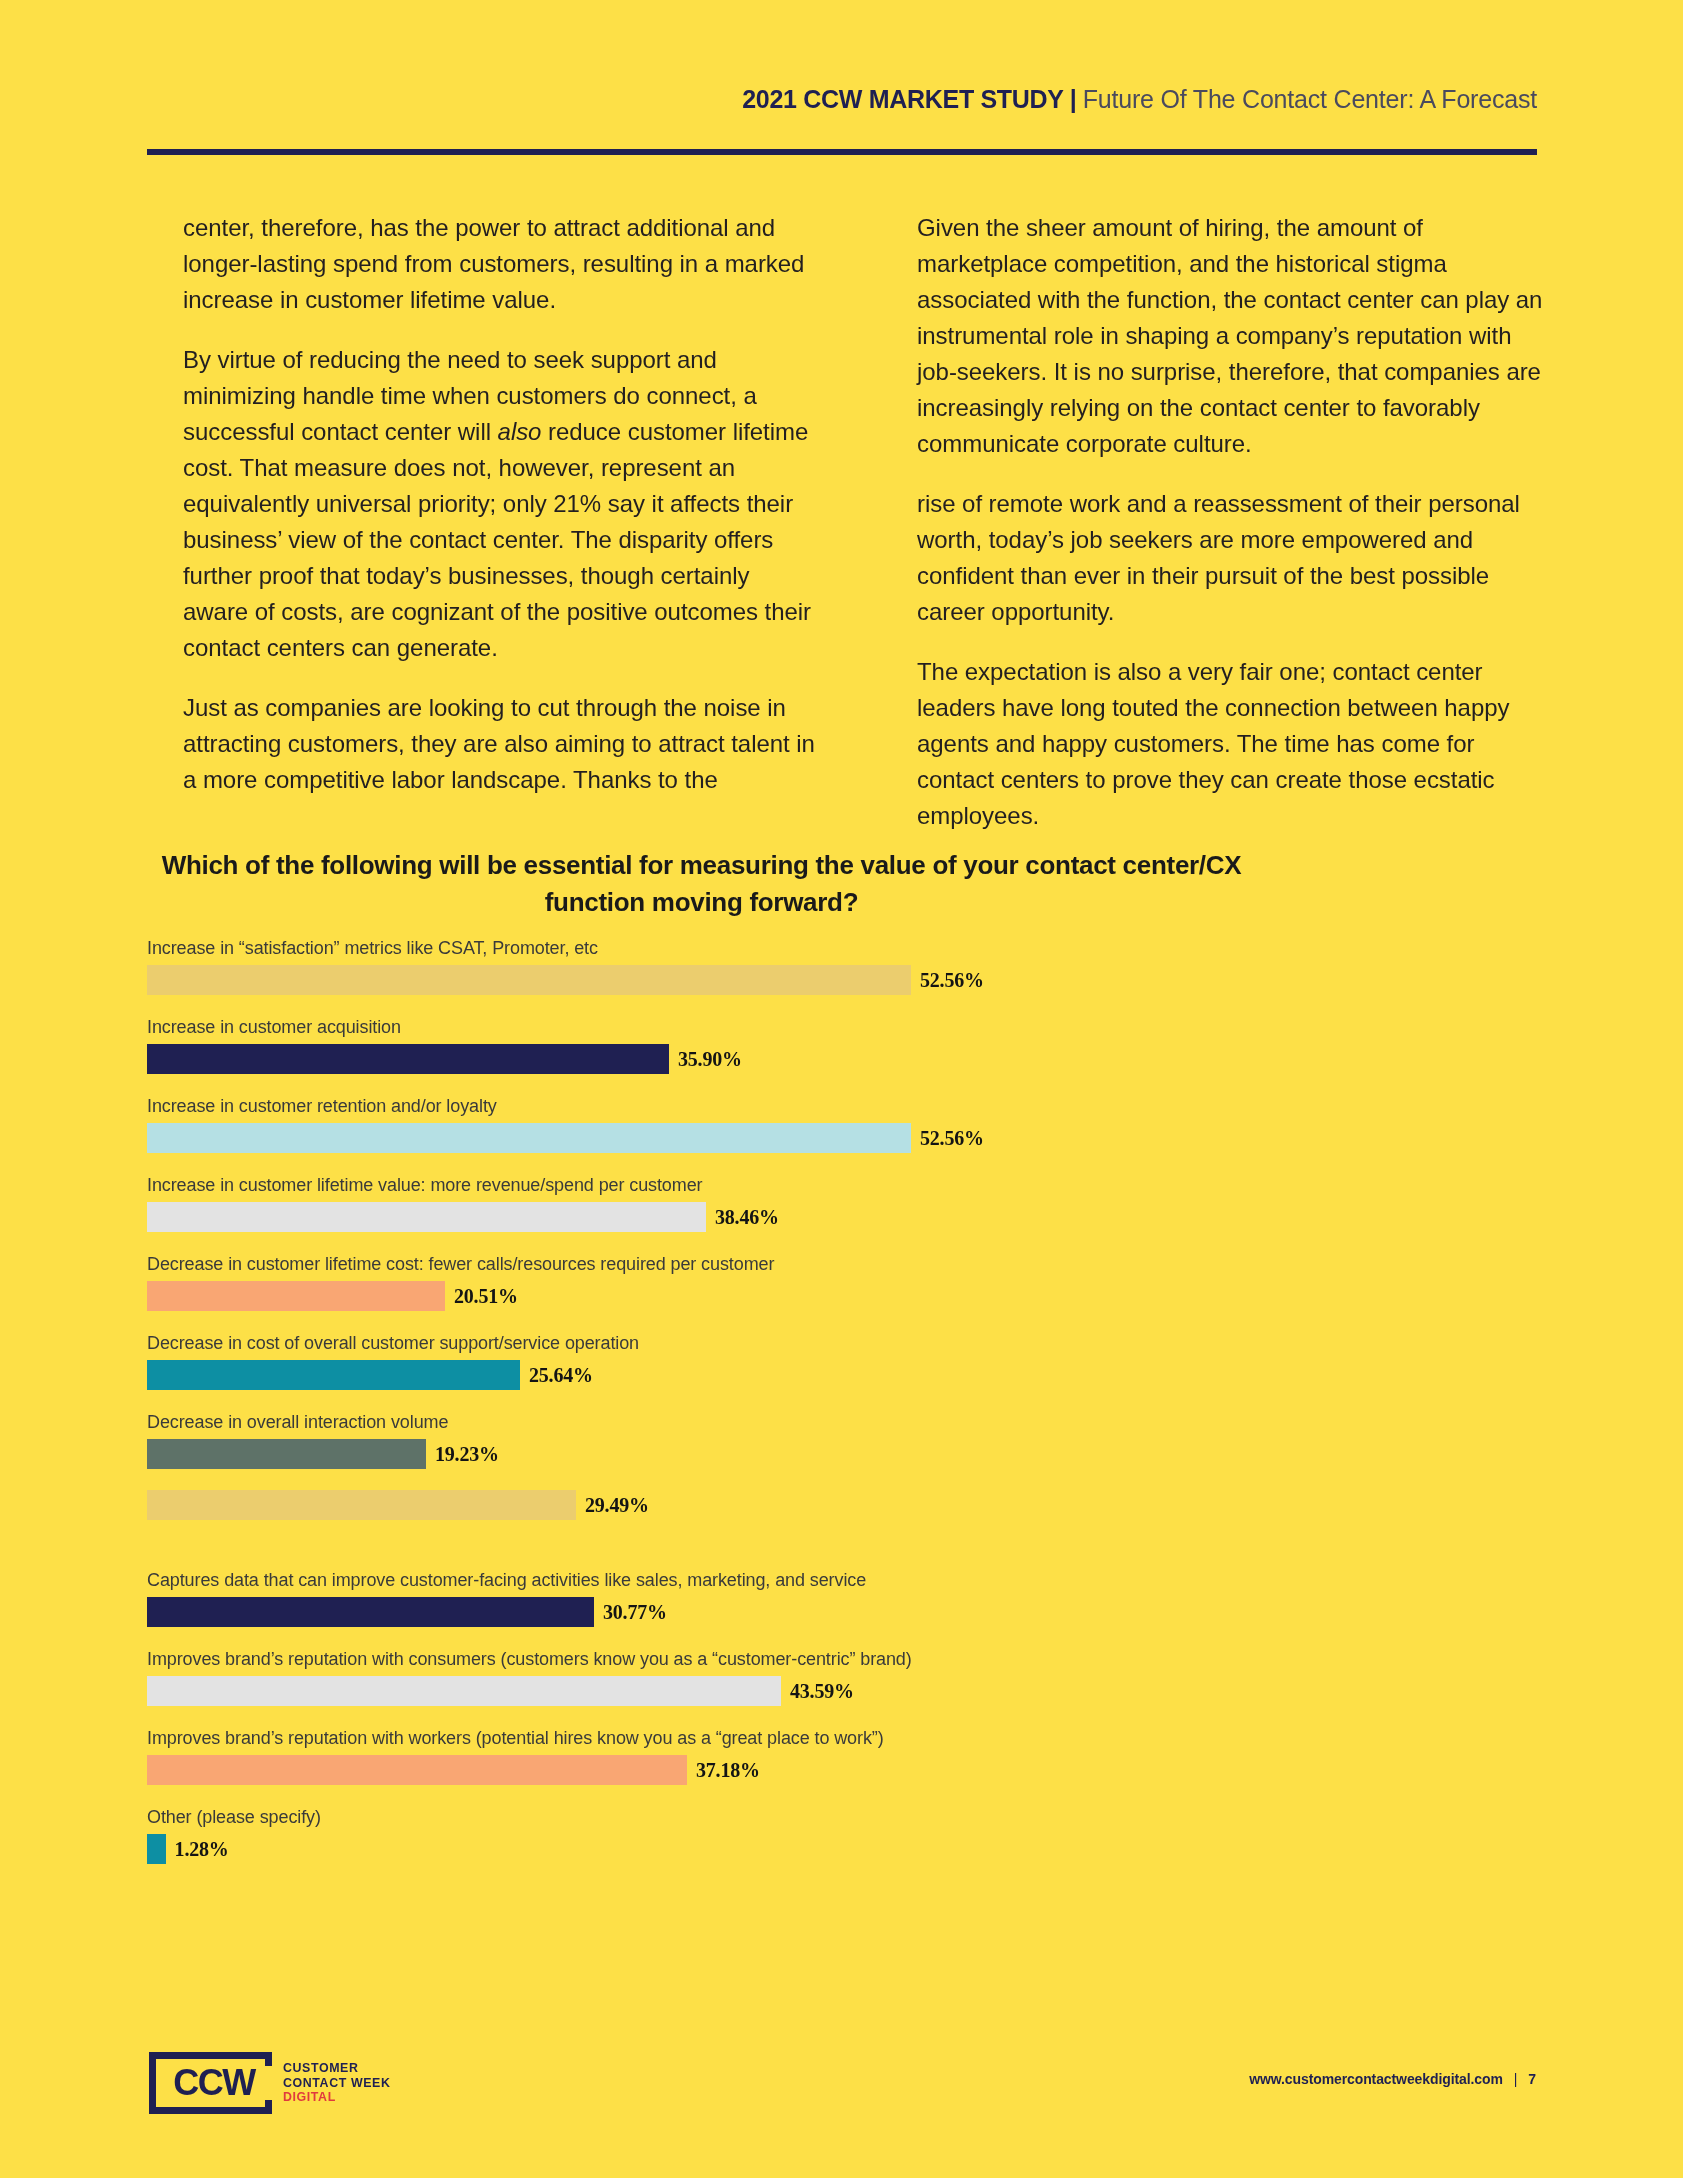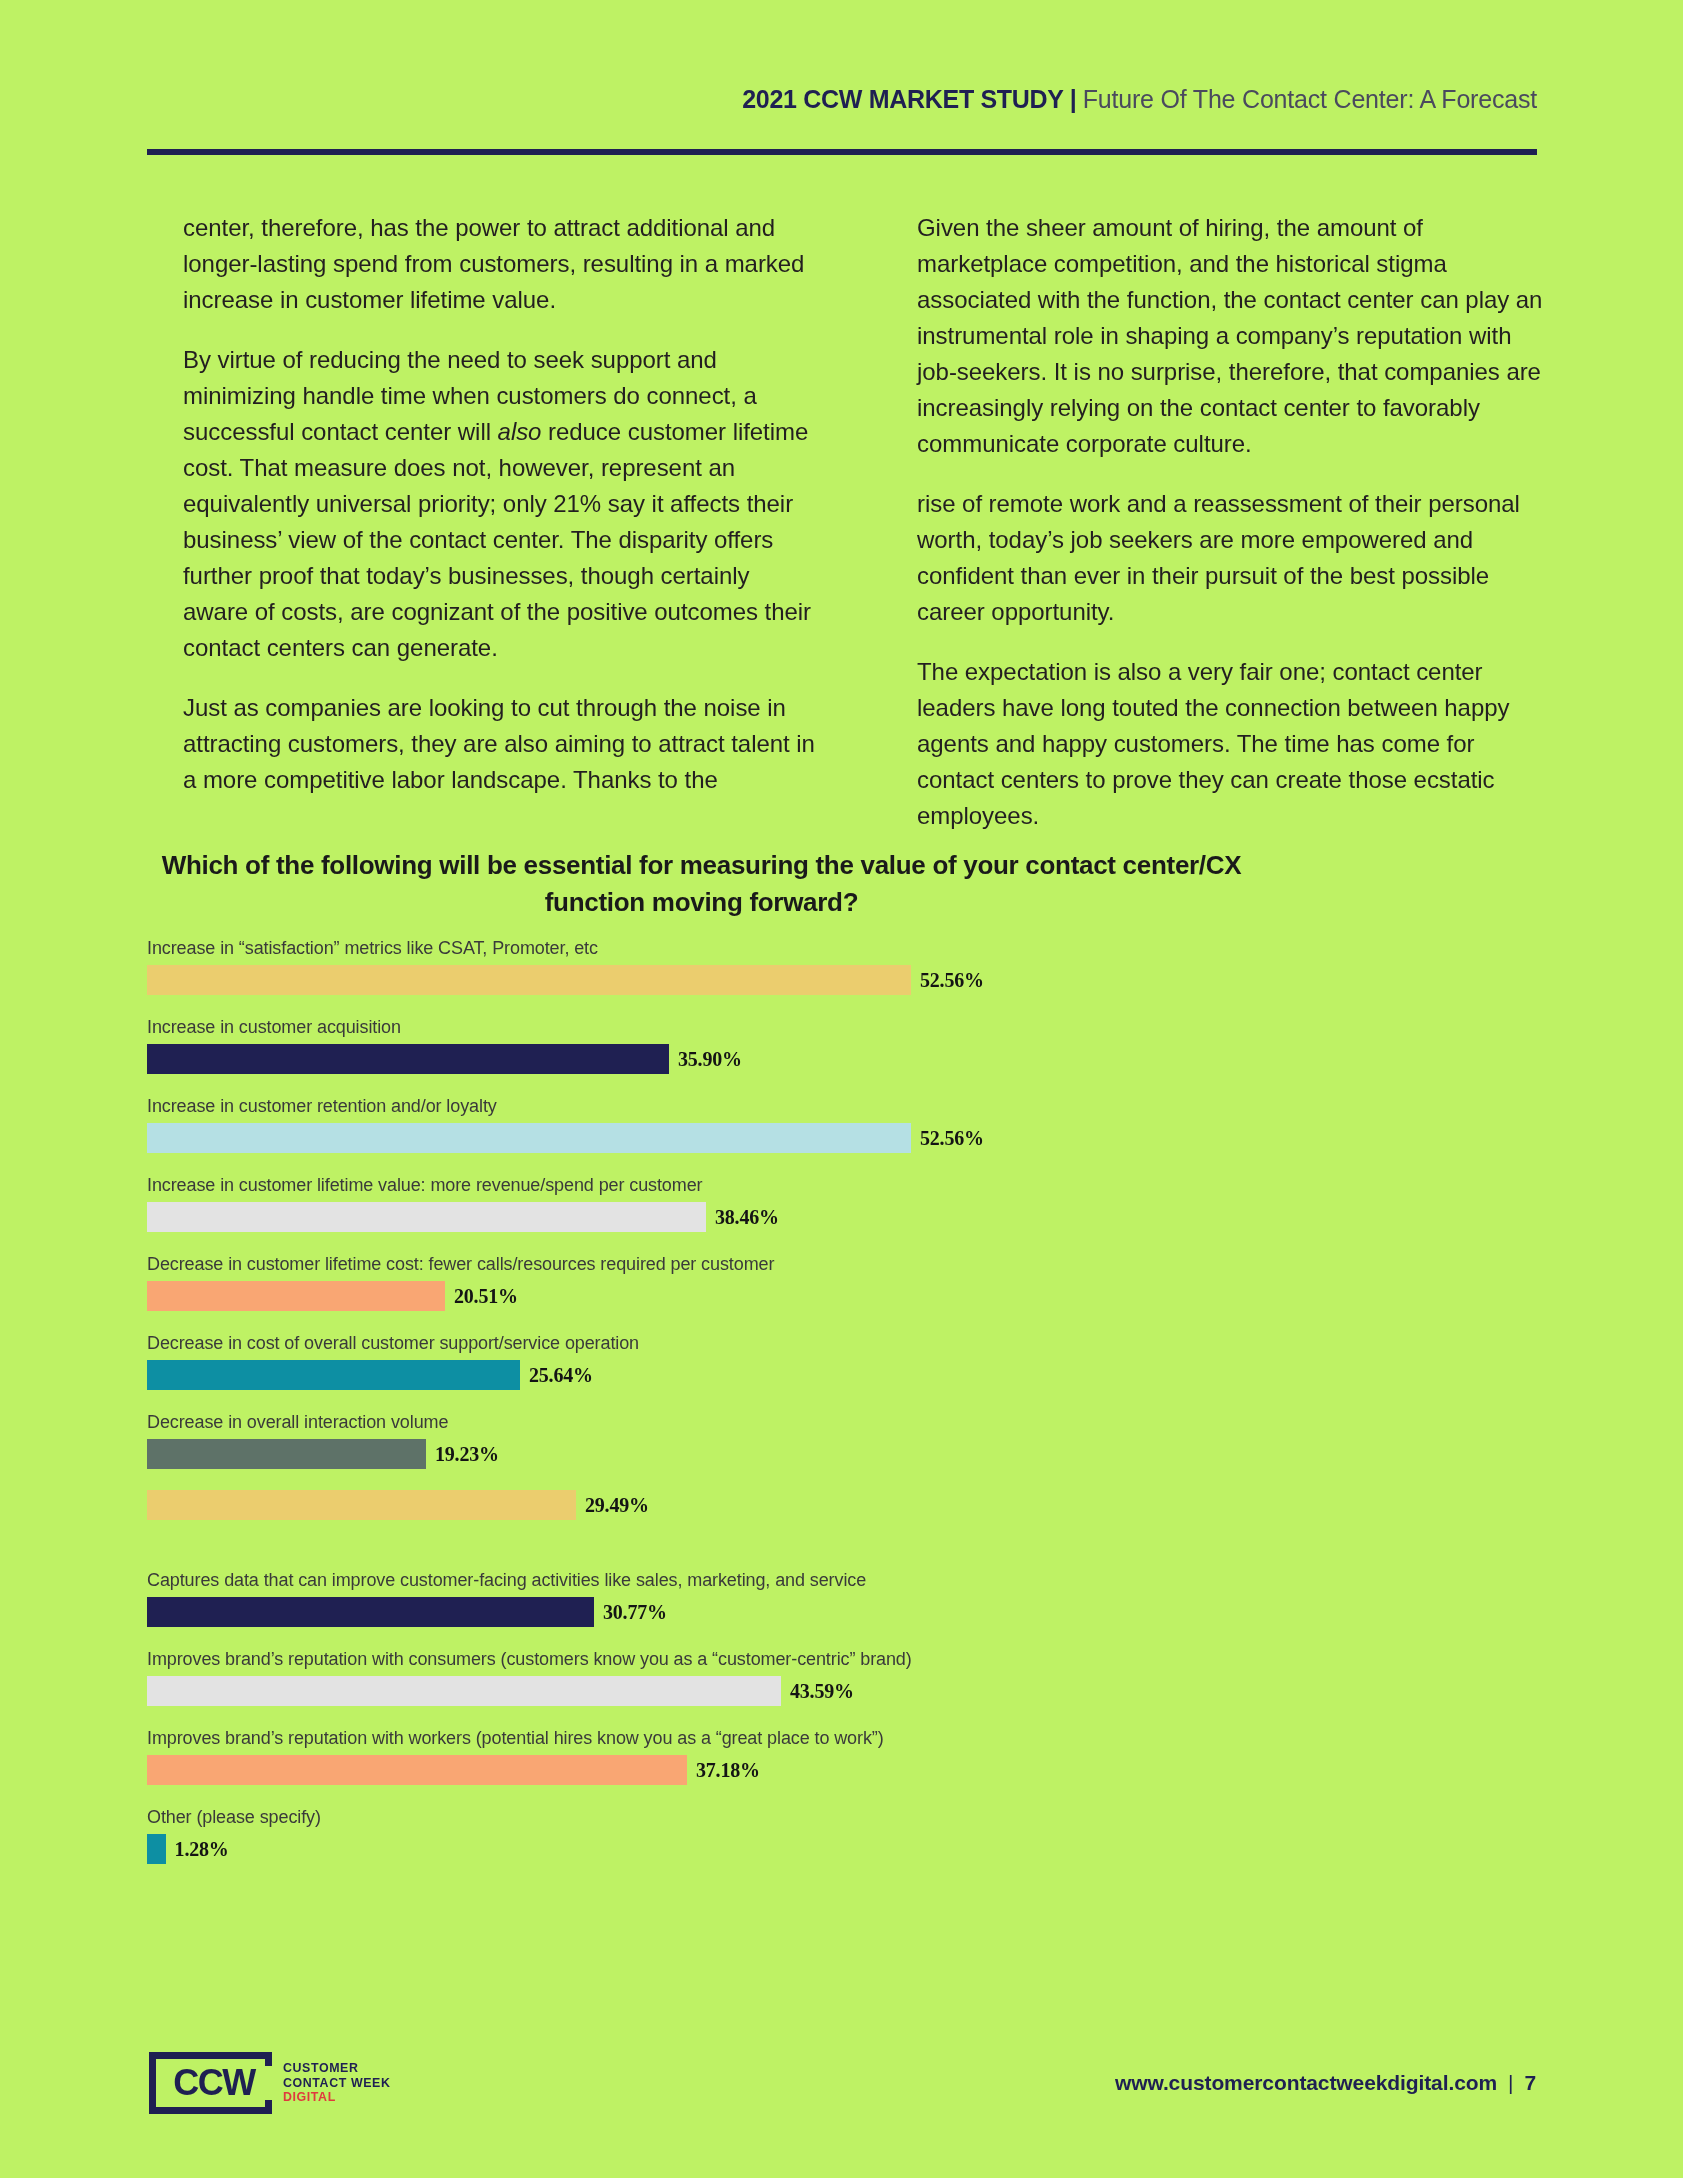--- a/index.html
+++ b/index.html
@@ -12,21 +12,21 @@
     font-family: "Liberation Sans", sans-serif;
     color: #231f20;
     position: relative;
     overflow: hidden;
   }
 
   .page {
     position: absolute;
     left: 0; top: 0;
     width: 1683px; height: 2178px;
-    background: #bef264;
+    background: #fde047;
   }
 
   
   .header {
     position: absolute;
     left: 147px; top: 85px;
     width: 1390px;
     text-align: right;
     white-space: nowrap;
   }
@@ -165,21 +165,21 @@
     font-size: 12.4px;
     font-weight: bold;
     letter-spacing: 0.6px;
     color: #1f2052;
   }
   .logo-words div.digital { color: #e03a3e; }
 
   .footer-right {
     position: absolute;
     right: 147px; top: 2071px;
-    font-size: 21px;
+    font-size: 14px;
     font-weight: bold;
     color: #1f2052;
     letter-spacing: -0.1px;
     white-space: nowrap;
   }
   .footer-right .divider { padding: 0 11px; font-weight: normal; }
   .footer-right .pagenum { font-weight: bold; }
 </style>
 </head>
 <body>

